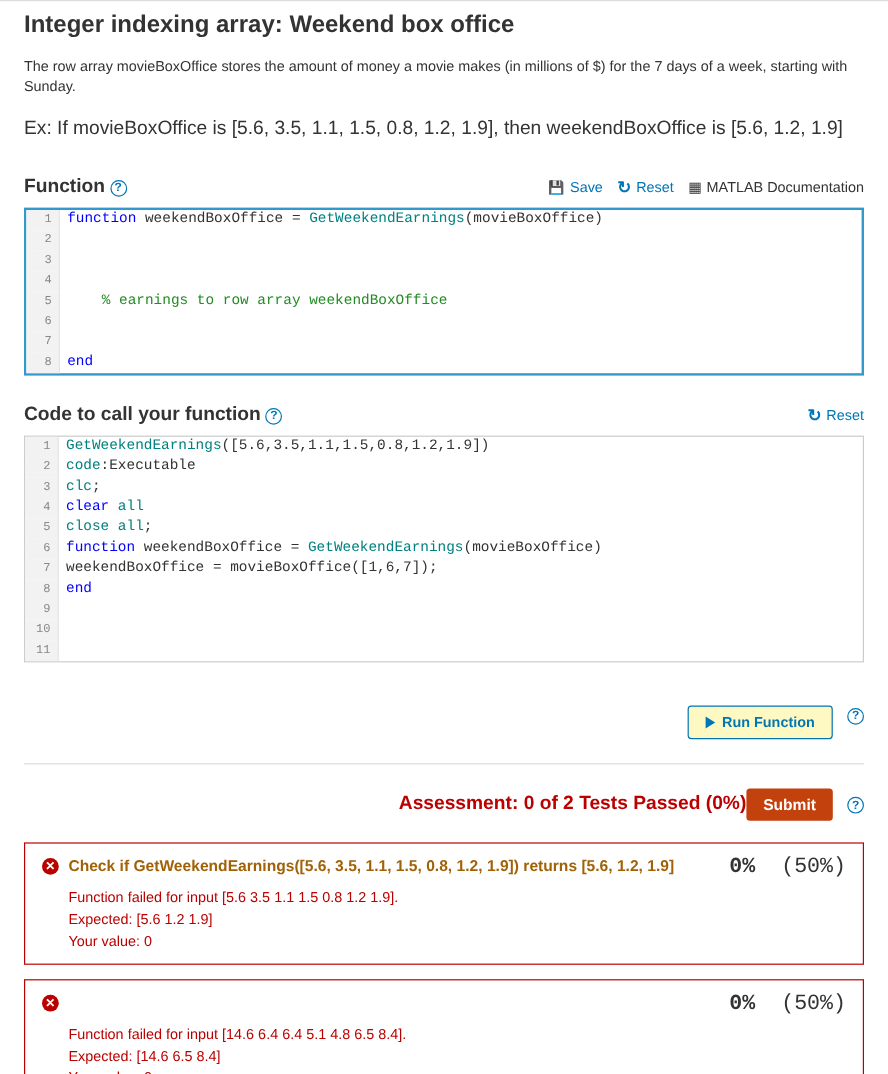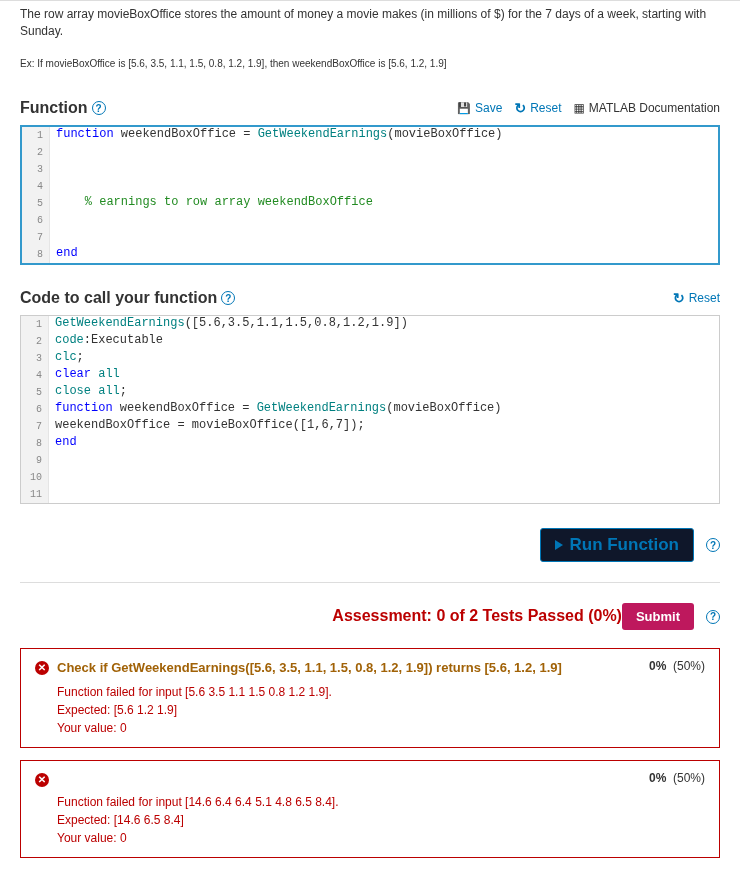--- a/index.html
+++ b/index.html
@@ -1,60 +1,61 @@
 <!DOCTYPE html>
 <html><head>
 <meta charset="utf-8">
 <style>
   * { box-sizing: border-box; margin: 0; padding: 0; }
   body { font-family: Arial, Helvetica, sans-serif; font-size: 13px; color: #333; background: #fff; width: 740px; }
   .container { padding: 5px 20px 20px 20px; border-top: 1px solid #ddd; }
   h1 { font-size: 20px; font-weight: bold; margin-bottom: 14px; margin-top: 4px; color: #333; }
   .prob-desc { font-size: 12px; line-height: 1.4; margin-bottom: 18px; }
-  .example { font-size: 10px; margin-bottom: 30px; }
+  .example { font-size: 16px; margin-bottom: 30px; }
   .section-header { display: flex; align-items: center; justify-content: space-between; margin-bottom: 8px; }
   .section-title { font-size: 16px; font-weight: bold; color: #333; display: inline-flex; align-items: center; }
   .help-icon { color: #0076b6; font-size: 13px; margin-left: 4px; font-weight: bold; cursor: pointer; }
   .toolbar { display: flex; align-items: center; gap: 12px; font-size: 12px; }
   .toolbar-item { display: inline-flex; align-items: center; gap: 4px; color: #0076b6; cursor: pointer; }
   .toolbar-item.dark { color: #333; }
   .code-editor { border: 2px solid #3399cc; background: #fff; margin-bottom: 24px; font-family: Consolas, 'Courier New', monospace; font-size: 12px; }
   .code-editor.no-focus { border: 1px solid #ccc; }
   .code-line { display: flex; }
   .gutter { width: 28px; min-width:28px; text-align: right; padding: 1px 6px 1px 2px; background: #f2f2f2; color: #888; border-right: 1px solid #e5e5e5; user-select: none; font-size:10px; line-height:15px; }
   .code-text { padding: 0 6px; white-space: pre; line-height:15px; font-size:12px; }
   .kw-blue { color: #0000ff; }
   .kw-teal { color: #008080; }
   .comment { color: #228B22; }
   .caret { border-left:1px solid #000; margin-left:-1px;}
   .run-row { text-align: right; margin-bottom: 20px; display:flex; justify-content:flex-end; align-items:center; gap:8px;}
-  .run-btn { border: 1px solid #0076b6; color: #0076b6; background: #0f172a; padding: 6px 14px; font-size: 17px; border-radius: 3px; cursor: pointer; display:inline-flex; align-items:center; gap:6px; font-weight:bold;}
+  .run-btn { border: 1px solid #0076b6; color: #0076b6; background: #fef9c3; padding: 6px 14px; font-size: 12px; border-radius: 3px; cursor: pointer; display:inline-flex; align-items:center; gap:6px; font-weight:bold;margin-top:12px;}
   .play-tri { width:0;height:0;border-top:5px solid transparent;border-bottom:5px solid transparent;border-left:8px solid #0076b6;}
   hr.sep { border:none; border-top:1px solid #ddd; margin: 20px 0; }
   .assess-row { display:flex; justify-content:flex-end; align-items:center; margin-bottom:18px;}
   .assess-title { color:#c7254e; font-size:16px; font-weight:bold;}
   .assess-title.red { color:#bb0000;}
-  .submit-btn { background:#be185d; color:#fff; border:none; padding:6px 14px; border-radius:3px; font-size:13px; cursor:pointer; font-weight:bold;}
+  .submit-btn { background:#c2410c; color:#fff; border:none; padding:6px 14px; border-radius:3px; font-size:13px; cursor:pointer; font-weight:bold;}
   .test-box { border:1px solid #bb0000; padding:10px 14px; margin-bottom:12px; }
   .test-head { display:flex; justify-content:space-between; align-items:flex-start; }
   .test-title-wrap { display:flex; gap:8px; align-items:flex-start; flex:1; padding-right:20px;}
   .fail-icon { width:14px; height:14px; background:#bb0000; border-radius:50%; color:#fff; font-size:10px; display:inline-flex; align-items:center; justify-content:center; font-weight:bold; flex-shrink:0; margin-top:2px;}
   .test-name { font-size:13px; font-weight:bold; color:#a16207; line-height:1.4;}
-  .test-score { font-size:12px; white-space:nowrap; }
+  .test-score { font-size:18px; white-space:nowrap;font-family:Liberation Mono, monospace; }
   .test-score b { font-weight:bold;}
   .test-details { color:#bb0000; font-size:12px; margin-top:6px; margin-left:22px; line-height:1.5;}
   .icon-save::before { content:"💾"; font-size:11px;}
   .icon-reset::before { content:"↻"; font-size:14px; font-weight:bold;}
   .icon-docs::before { content:"▦"; font-size:12px;}
   .q-circle { display:inline-flex; width:14px;height:14px;border:1px solid #0076b6;border-radius:50%;align-items:center;justify-content:center;color:#0076b6;font-size:10px;font-weight:bold;}
 </style>
 </head>
 <body>
 
 <div class="container">
+  <h1>Integer indexing array: Weekend box office</h1>
   <div class="prob-desc">
     <span>The row array movieBoxOffice stores the amount of money a movie makes (in millions of $) for the 7 days of a week, starting with Sunday.</span><br>
   </div>
   <div class="example">Ex: If movieBoxOffice is [5.6, 3.5, 1.1, 1.5, 0.8, 1.2, 1.9], then weekendBoxOffice is [5.6, 1.2, 1.9]</div>
 
   <div class="section-header">
     <div class="section-title">
       <span>Function</span>
       <span class="help-icon"><span class="q-circle">?</span></span>
     </div>

